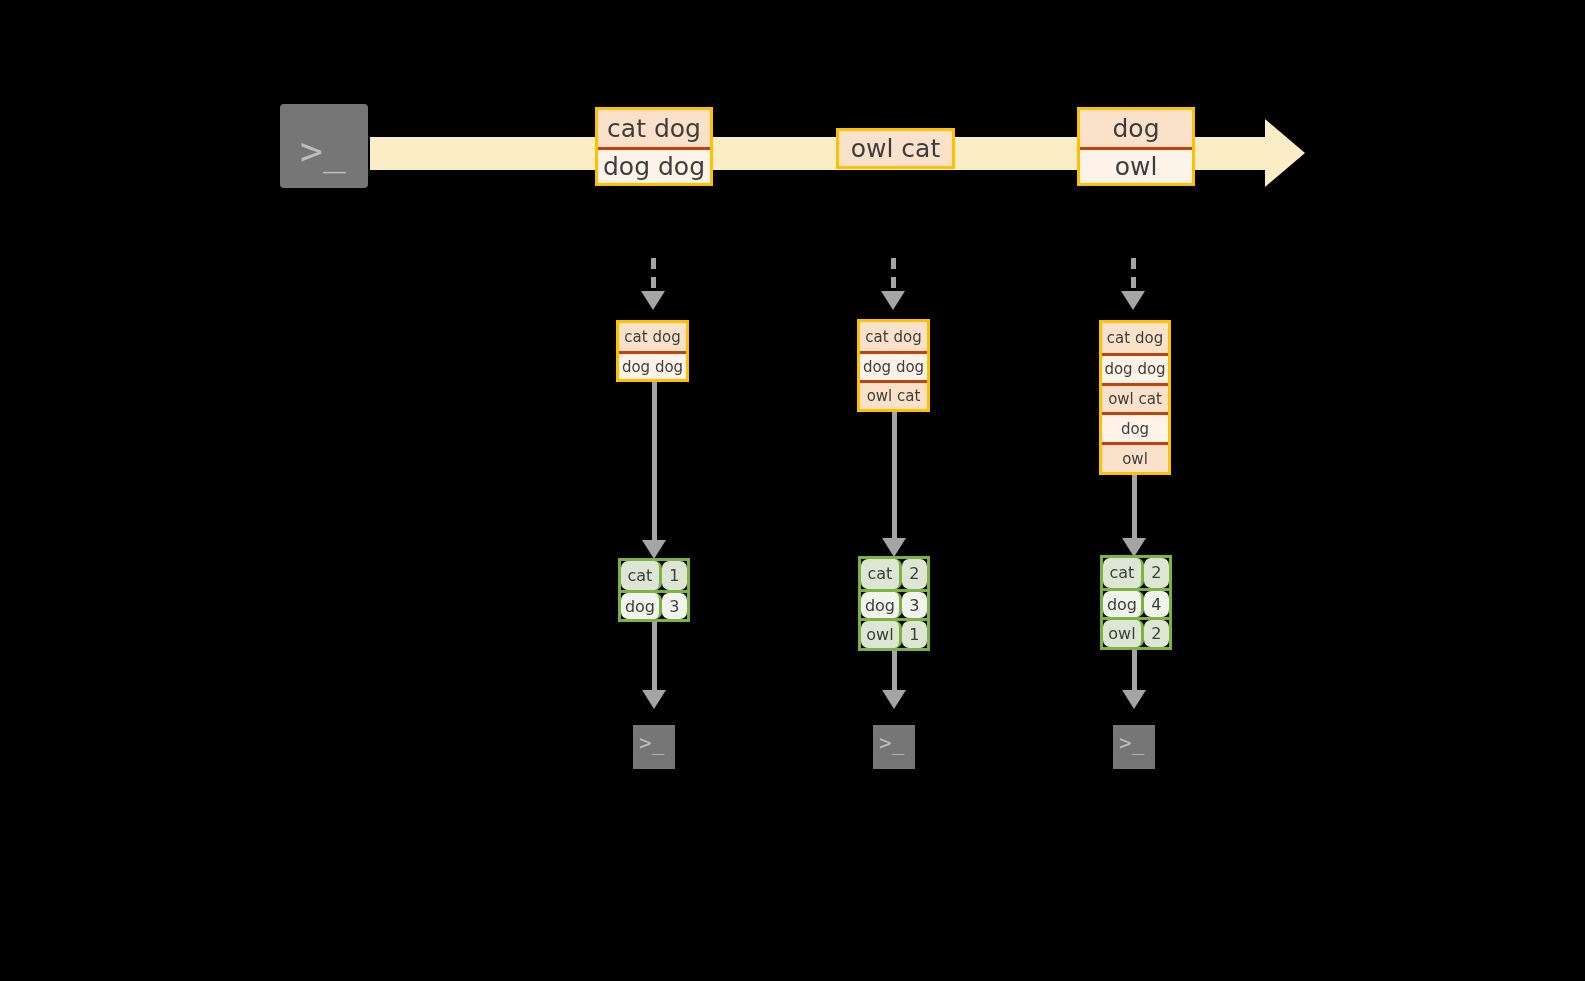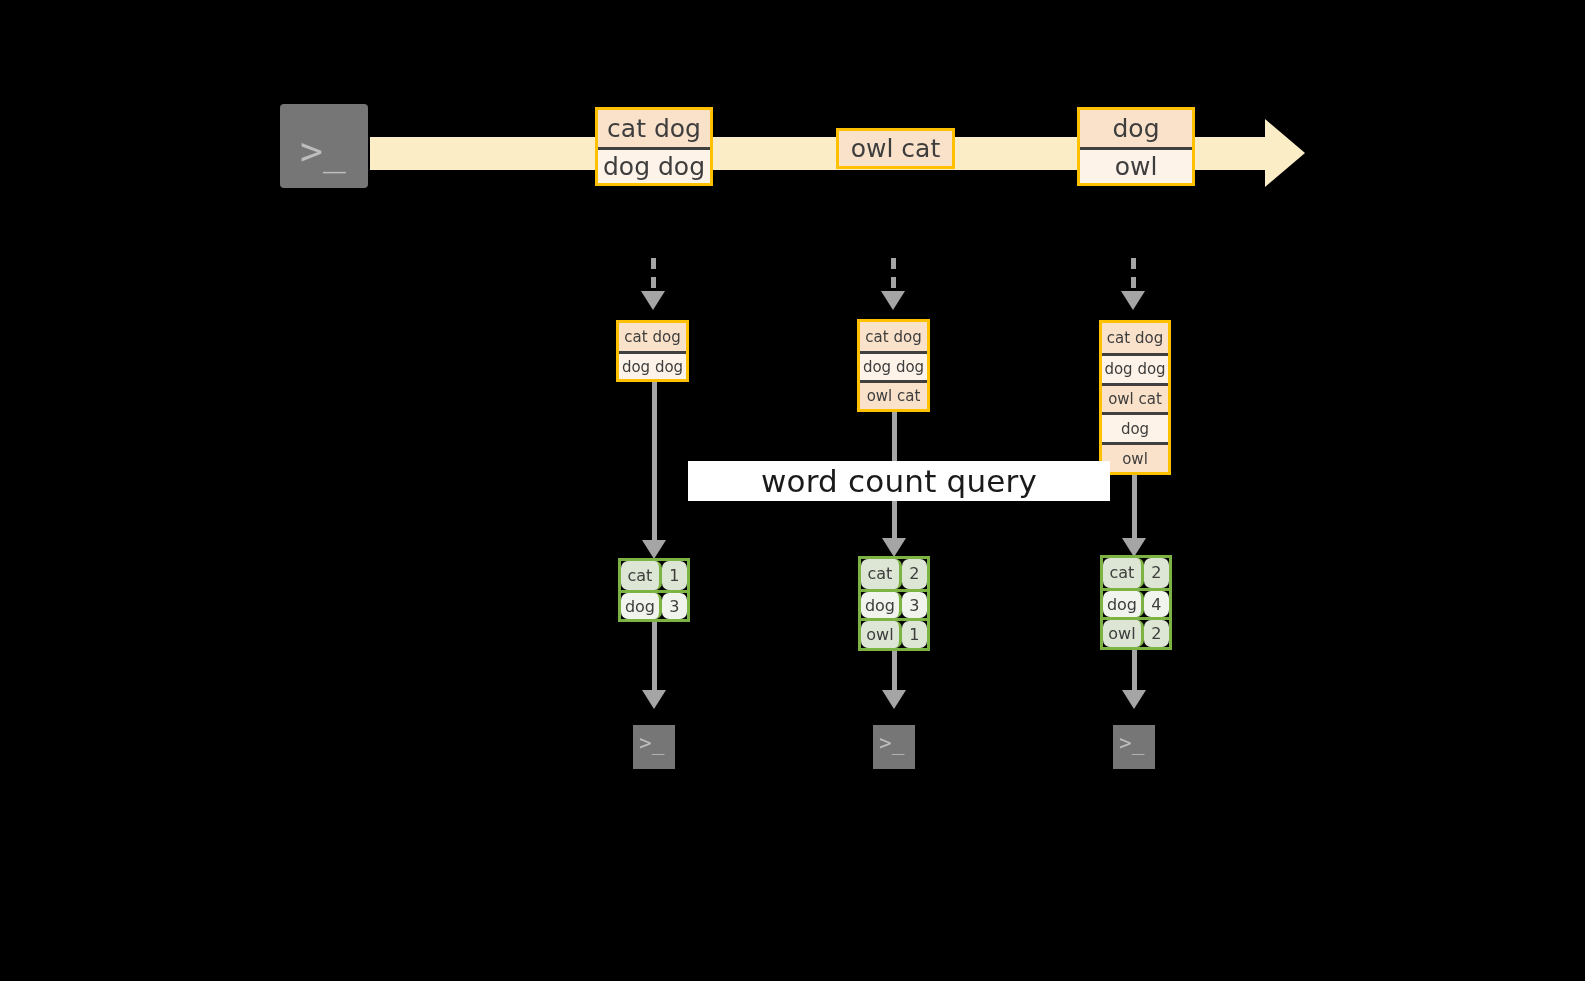--- a/index.html
+++ b/index.html
@@ -69,21 +69,21 @@
   }
   .obox .row {
     box-sizing: border-box;
     width: 100%;
     display: flex;
     align-items: center;
     justify-content: center;
     color: #3d3d3d;
     white-space: nowrap;
   }
-  .obox .row + .row { border-top: 3px solid #404040; }
+  .obox .row + .row { border-top: 3px solid #c2410c; }
   .obox .row.dark  { background: #fae2ca; }
   .obox .row.light { background: #fdf3e8; }
 
   
   .gbox {
     position: absolute;
     border: 3px solid #7cb342;
     box-sizing: border-box;
     z-index: 5;
   }
@@ -198,23 +198,20 @@
 
   <div class="vline" style="left:652px; top:382px; height:162px;"></div>
   <div class="vhead" style="left:642px; top:540px;"></div>
 
   <div class="vline" style="left:892px; top:412px; height:130px;"></div>
   <div class="vhead" style="left:882px; top:538px;"></div>
 
   <div class="vline" style="left:1132px; top:475px; height:67px;"></div>
   <div class="vhead" style="left:1122px; top:538px;"></div>
 
-  <div class="caption-band" style="left:688px; top:461px; width:422px; height:40px;">
-    <span>word count query</span>
-  </div>
 
   <div class="gbox" style="left:618px; top:558px; width:72px; height:64px;">
     <div class="grow dark" style="height:50%;">
       <div class="gcell key" style="width:62%; font-size:16px;">cat</div>
       <div class="gcell val" style="width:38%; font-size:16px;">1</div>
     </div>
     <div class="grow light" style="height:50%;">
       <div class="gcell key" style="width:62%; font-size:16px;">dog</div>
       <div class="gcell val" style="width:38%; font-size:16px;">3</div>
     </div>

